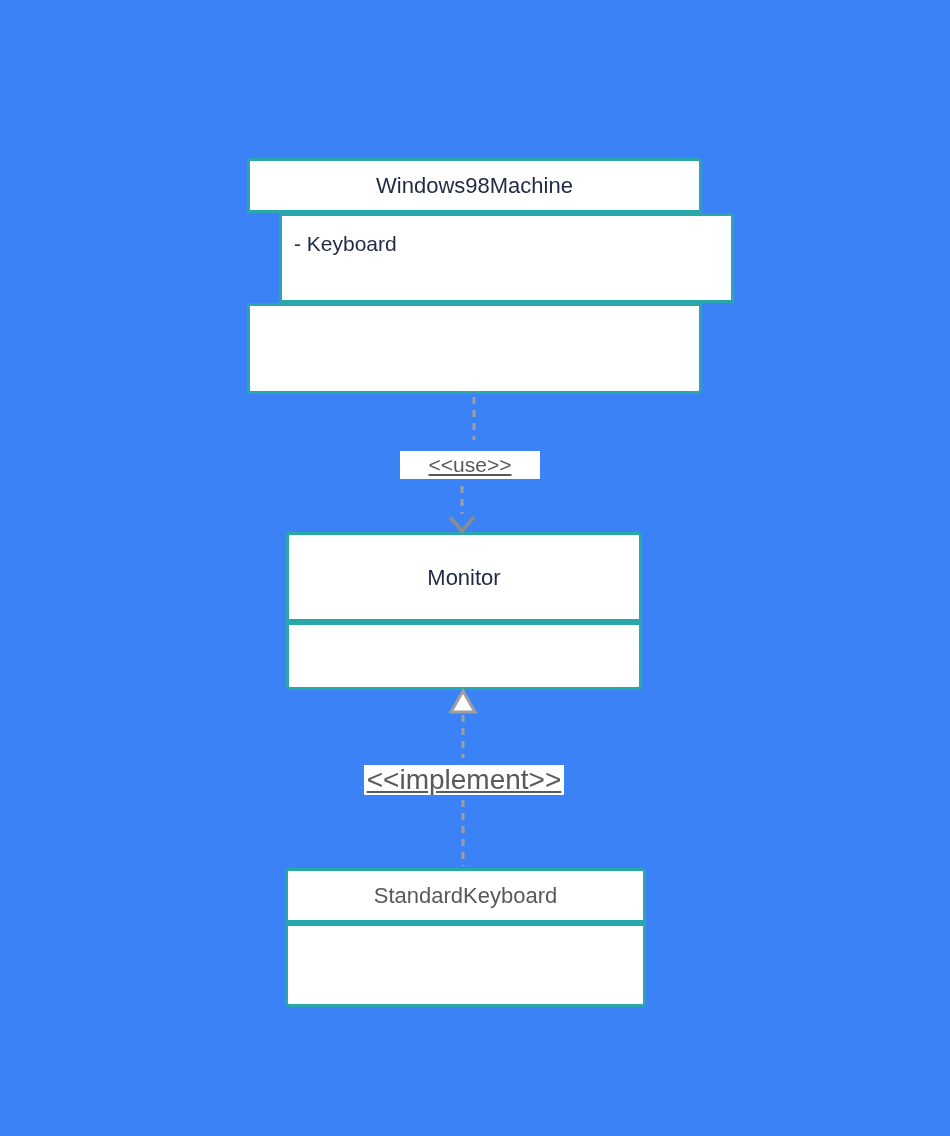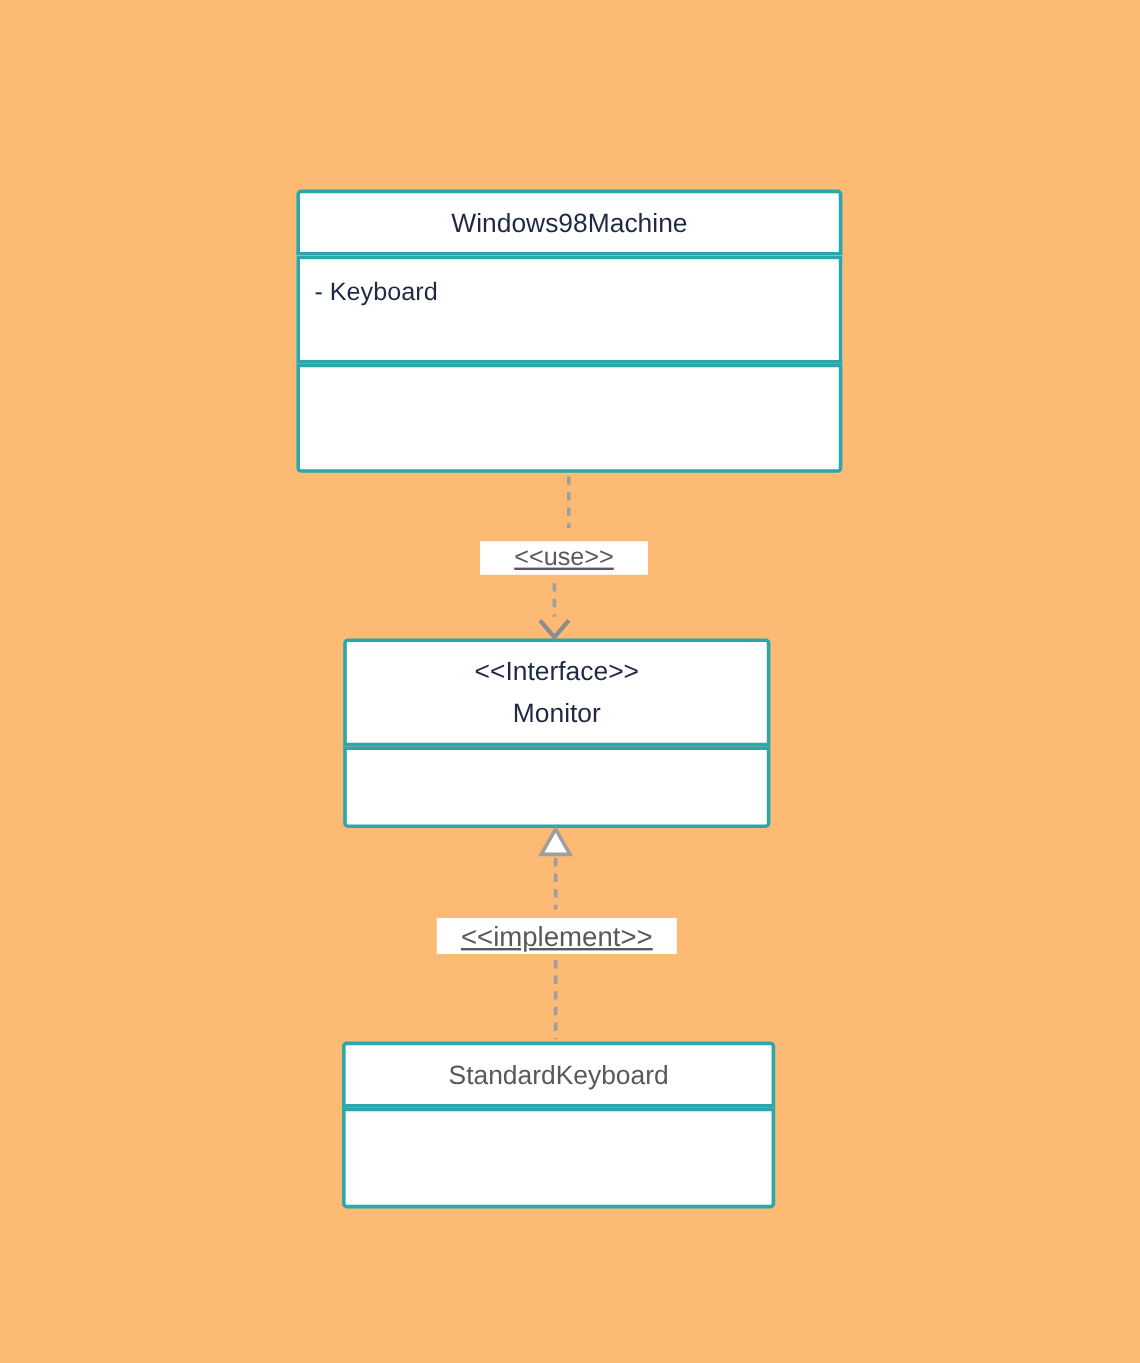--- a/index.html
+++ b/index.html
@@ -12,21 +12,21 @@
   * { margin: 0; padding: 0; box-sizing: border-box; }
   html, body {
     width: 950px; height: 1136px;
     background: #ffffff;
     font-family: "Liberation Sans", sans-serif;
     overflow: hidden;
   }
   .canvas {
     position: relative;
     width: 950px; height: 1136px;
-    background: #fdba74;
+    background: #3b82f6;
   }
   .uml-node {
     position: absolute;
     display: flex;
     flex-direction: column;
   }
   .sec {
     border: 3px solid var(--teal);
     background: #ffffff;
     width: 100%;
@@ -42,55 +42,55 @@
     font-size: 22px;
     line-height: 35px;
     color: var(--navy);
   }
   .title-sec.muted { color: var(--gray-text); }
   .attrs-sec {
     padding: 10px 0 0 12px;
     font-size: 21px;
     line-height: 36px;
     color: var(--navy);
+    margin-left: 32px;
   }
   .connectors {
     position: absolute;
     left: 0; top: 0;
     width: 950px; height: 1136px;
     pointer-events: none;
   }
   .edge-label {
     position: absolute;
     text-align: center;
     color: var(--gray-text);
     background: #ffffff;
     text-decoration: underline;
   }
   .edge-label.use { left: 400px; top: 451px; width: 140px; height: 28px; font-size: 21px; line-height: 28px; }
-  .edge-label.impl { left: 364px; top: 765px; width: 200px; height: 30px; font-size: 23px; line-height: 30px; }
+  .edge-label.impl { left: 364px; top: 765px; width: 200px; height: 30px; font-size: 28px; line-height: 30px; }
 </style>
 </head>
 <body>
 
 <div class="canvas">
 
   <div class="uml-node" style="left:247px; top:158px; width:455px; height:236px;">
     <div class="sec first title-sec" style="height:55px;">
       <span>Windows98Machine</span>
     </div>
     <div class="sec attrs-sec" style="height:90px;">
       <div>- Keyboard</div>
     </div>
     <div class="sec last" style="height:91px;"></div>
   </div>
 
   <div class="uml-node" style="left:286px; top:532px; width:356px; height:158px;">
     <div class="sec first title-sec" style="height:90px;">
-      <span>&lt;&lt;Interface&gt;&gt;</span>
       <span>Monitor</span>
     </div>
     <div class="sec last" style="height:68px;"></div>
   </div>
 
   <div class="uml-node" style="left:285px; top:868px; width:361px; height:172px;">
     <div class="sec first title-sec muted" style="height:55px;">
       <span>StandardKeyboard</span>
     </div>
     <div class="sec last" style="height:84px;"></div>

